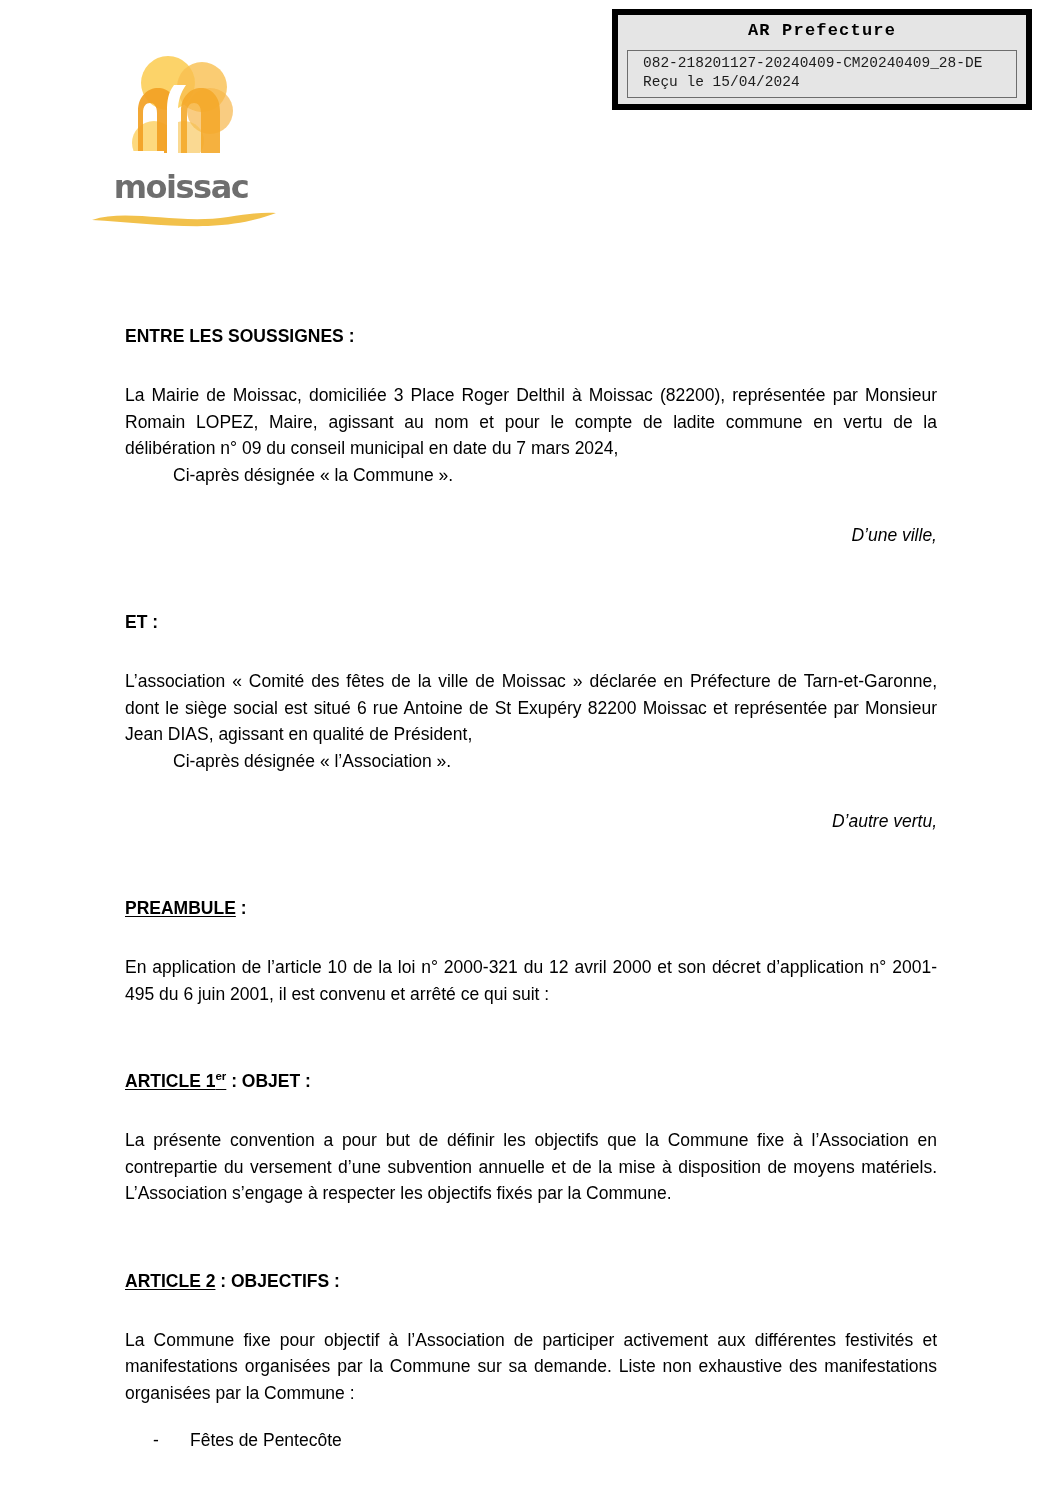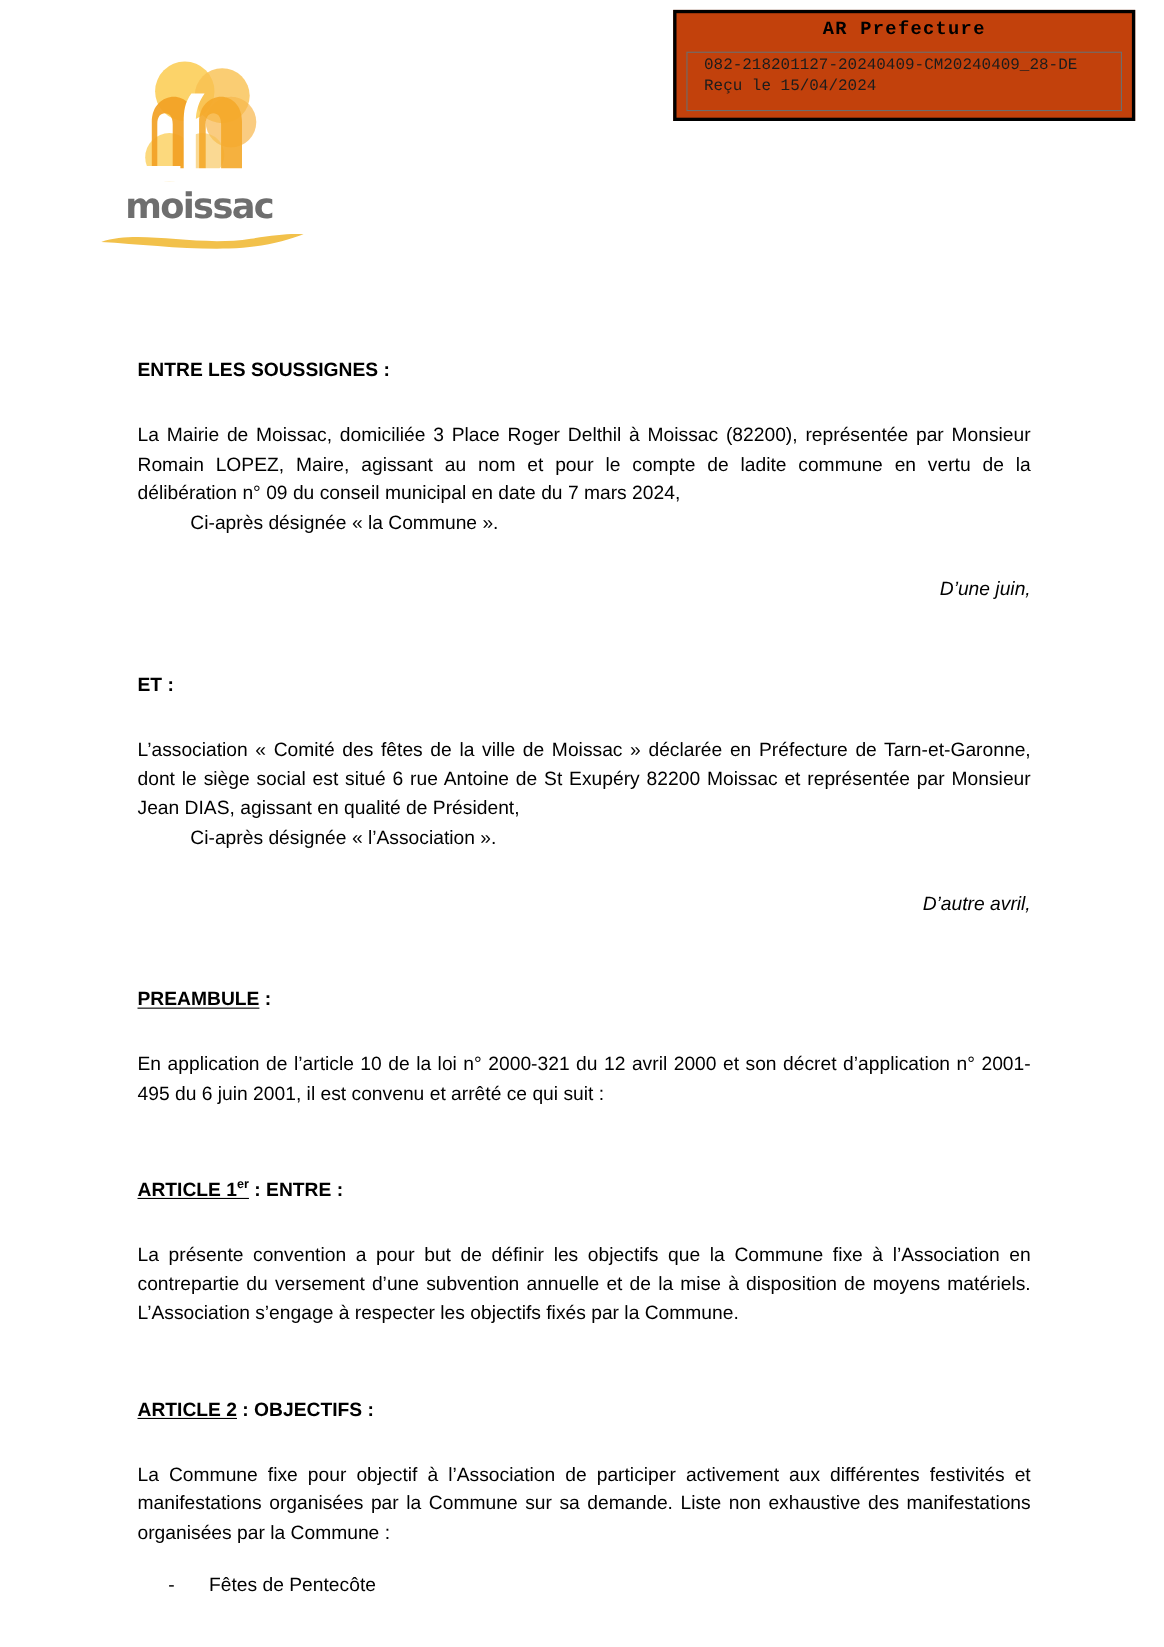--- a/index.html
+++ b/index.html
@@ -19,22 +19,22 @@
     overflow: hidden;
   }
 
   
   .stamp {
     position: absolute;
     left: 612px;
     top: 9px;
     width: 420px;
     height: 101px;
-    border: 3px solid #000000;
-    background: #c2410c;
+    border: 6px solid #000000;
+    background: #e5e5e5;
     box-sizing: border-box;
   }
   .stamp-title {
     font-family: "Liberation Mono", "DejaVu Sans Mono", monospace;
     font-weight: bold;
     font-size: 17px;
     text-align: center;
     letter-spacing: 1.2px;
     margin-top: 6px;
     color: #000;
@@ -212,51 +212,51 @@
       <span>ENTRE LES SOUSSIGNES :</span>
     </div>
 
     <div class="spacer-md"></div>
 
     <p class="body">La Mairie de Moissac, domiciliée 3 Place Roger Delthil à Moissac (82200), représentée par Monsieur Romain LOPEZ, Maire, agissant au nom et pour le compte de ladite commune en vertu de la délibération n° 09 du conseil municipal en date du 7 mars 2024,</p>
     <p class="body nojust">Ci-après désignée « la Commune ».</p>
 
     <div class="spacer-md"></div>
 
-    <p class="right-italic">D’une juin,</p>
+    <p class="right-italic">D’une ville,</p>
 
     <div class="spacer-lg"></div>
 
     <div class="heading">
       <span>ET :</span>
     </div>
 
     <div class="spacer-md"></div>
 
     <p class="body">L’association « Comité des fêtes de la ville de Moissac » déclarée en Préfecture de Tarn-et-Garonne, dont le siège social est situé 6 rue Antoine de St Exupéry 82200 Moissac et représentée par Monsieur Jean DIAS, agissant en qualité de Président,</p>
     <p class="body nojust">Ci-après désignée « l’Association ».</p>
 
     <div class="spacer-md"></div>
 
-    <p class="right-italic">D’autre avril,</p>
+    <p class="right-italic">D’autre vertu,</p>
 
     <div class="spacer-lg"></div>
 
     <div class="heading">
       <span class="u">PREAMBULE</span><span> :</span>
     </div>
 
     <div class="spacer-md"></div>
 
     <p class="body">En application de l’article 10 de la loi n° 2000-321 du 12 avril 2000 et son décret d’application n° 2001-495 du 6 juin 2001, il est convenu et arrêté ce qui suit :</p>
 
     <div class="spacer-lg"></div>
 
     <div class="heading">
-      <span class="u"><span>ARTICLE 1</span><sup class="ord">er</sup></span><span> : ENTRE :</span>
+      <span class="u"><span>ARTICLE 1</span><sup class="ord">er</sup></span><span> : OBJET :</span>
     </div>
 
     <div class="spacer-md"></div>
 
     <p class="body">La présente convention a pour but de définir les objectifs que la Commune fixe à l’Association en contrepartie du versement d’une subvention annuelle et de la mise à disposition de moyens matériels. L’Association s’engage à respecter les objectifs fixés par la Commune.</p>
 
     <div class="spacer-lg"></div>
 
     <div class="heading">
       <span class="u">ARTICLE 2</span><span> : OBJECTIFS :</span>

